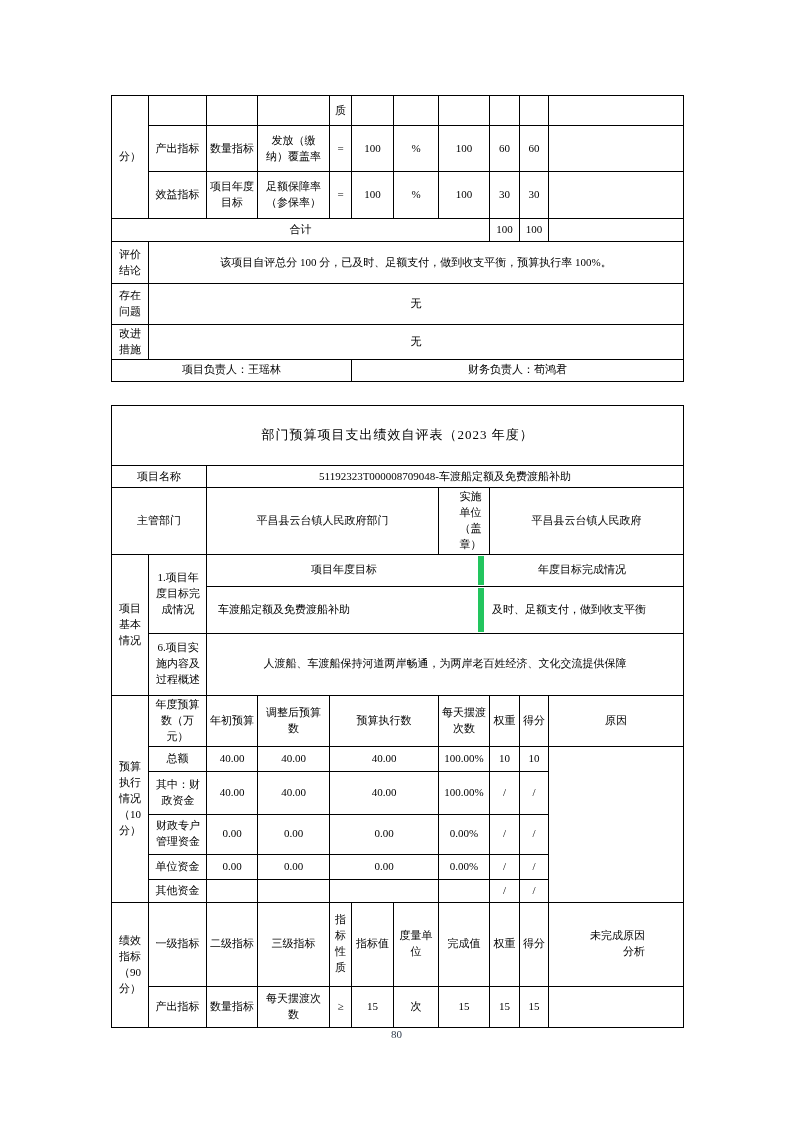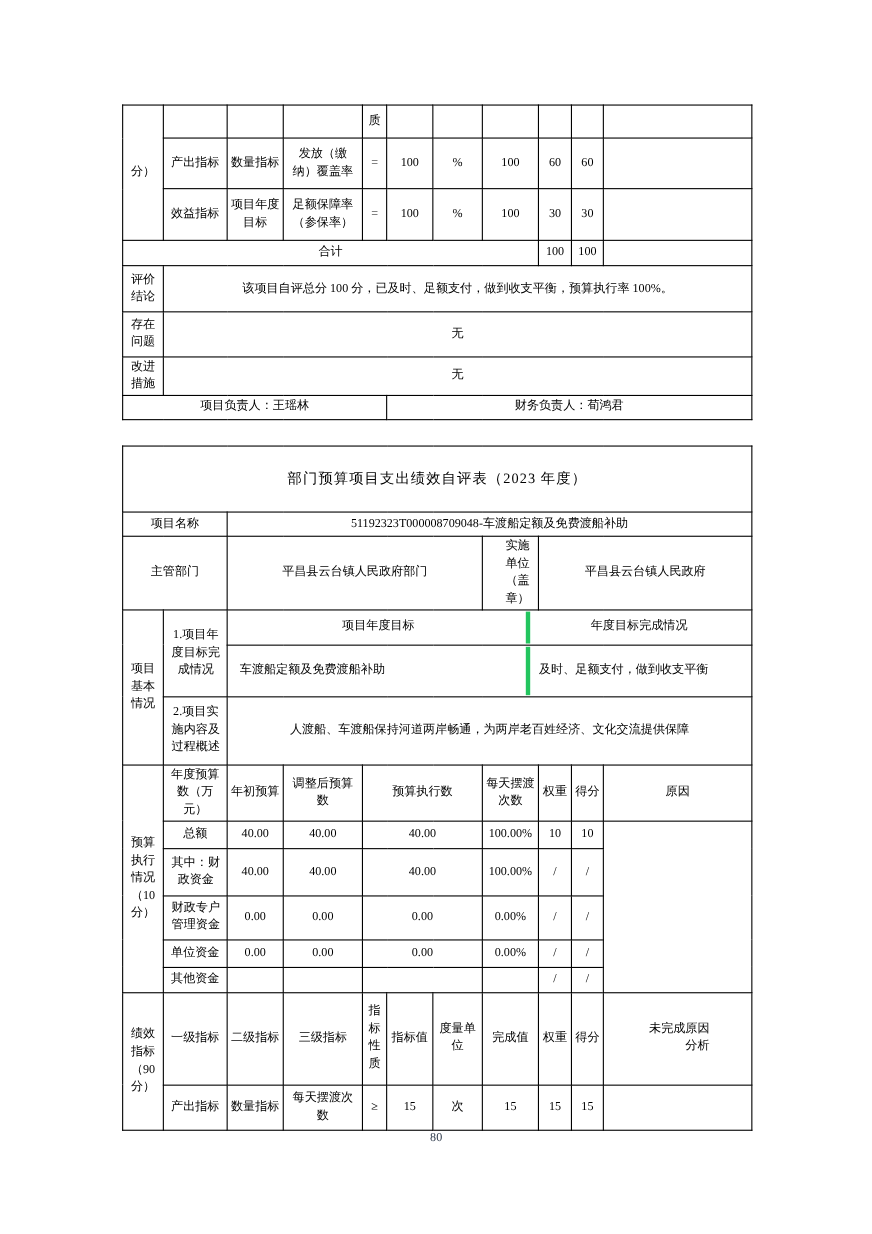--- a/index.html
+++ b/index.html
@@ -18,21 +18,21 @@
   .t1{top:95px;}
   .t2{top:405px;}
   td.left{text-align:left;padding-left:7px;}
   td.vtop{vertical-align:top;}
   td.pad0{padding:0;}
   td.tight{padding:1px 2px;}
   td.title-cell{font-weight:normal;font-size:13px;letter-spacing:1px;border:1px solid #000;}
   .wrapcap{display:inline-block;max-width:58px;text-align:right;}
   .flex2{display:flex;align-items:stretch;width:100%;}
   .flex2 .fl{flex:0 0 268px;display:flex;align-items:center;justify-content:center;padding:1px 3px;box-sizing:border-box;}
-  .flex2 .fr{flex:1;border-left:4px solid #22c55e;display:flex;align-items:center;justify-content:center;padding:1px 2px;box-sizing:border-box;}
+  .flex2 .fr{flex:1;border-left:6px solid #22c55e;display:flex;align-items:center;justify-content:center;padding:1px 2px;box-sizing:border-box;}
   .flex2.vals .fl,.flex2.vals .fr{justify-content:flex-start;padding-left:8px;text-align:left;}
   .mh29{min-height:29px;}
   .mh44{min-height:44px;}
   .page-num{position:absolute;top:1028px;left:0;width:100%;text-align:center;font-size:11px;color:#2f3b4c;}
 </style>
 </head>
 <body>
 
 <div class="page">
 
@@ -153,21 +153,21 @@
     </tr>
     <tr style="height:46px">
       <td colspan="9" class="pad0">
         <div class="flex2 vals mh44">
           <div class="fl">车渡船定额及免费渡船补助</div>
           <div class="fr">及时、足额支付，做到收支平衡</div>
         </div>
       </td>
     </tr>
     <tr style="height:62px">
-      <td class="left" style="padding-left:4px">2.项目实施内容及过程概述</td>
+      <td class="left" style="padding-left:4px">6.项目实施内容及过程概述</td>
       <td colspan="9" class="left">人渡船、车渡船保持河道两岸畅通，为两岸老百姓经济、文化交流提供保障</td>
     </tr>
     <tr style="height:42px">
       <td rowspan="6">预算执行情况（10分）</td>
       <td>年度预算数（万元）</td>
       <td>年初预算</td>
       <td>调整后预算数</td>
       <td colspan="3">预算执行数</td>
       <td>每天摆渡次数</td>
       <td>权重</td>

